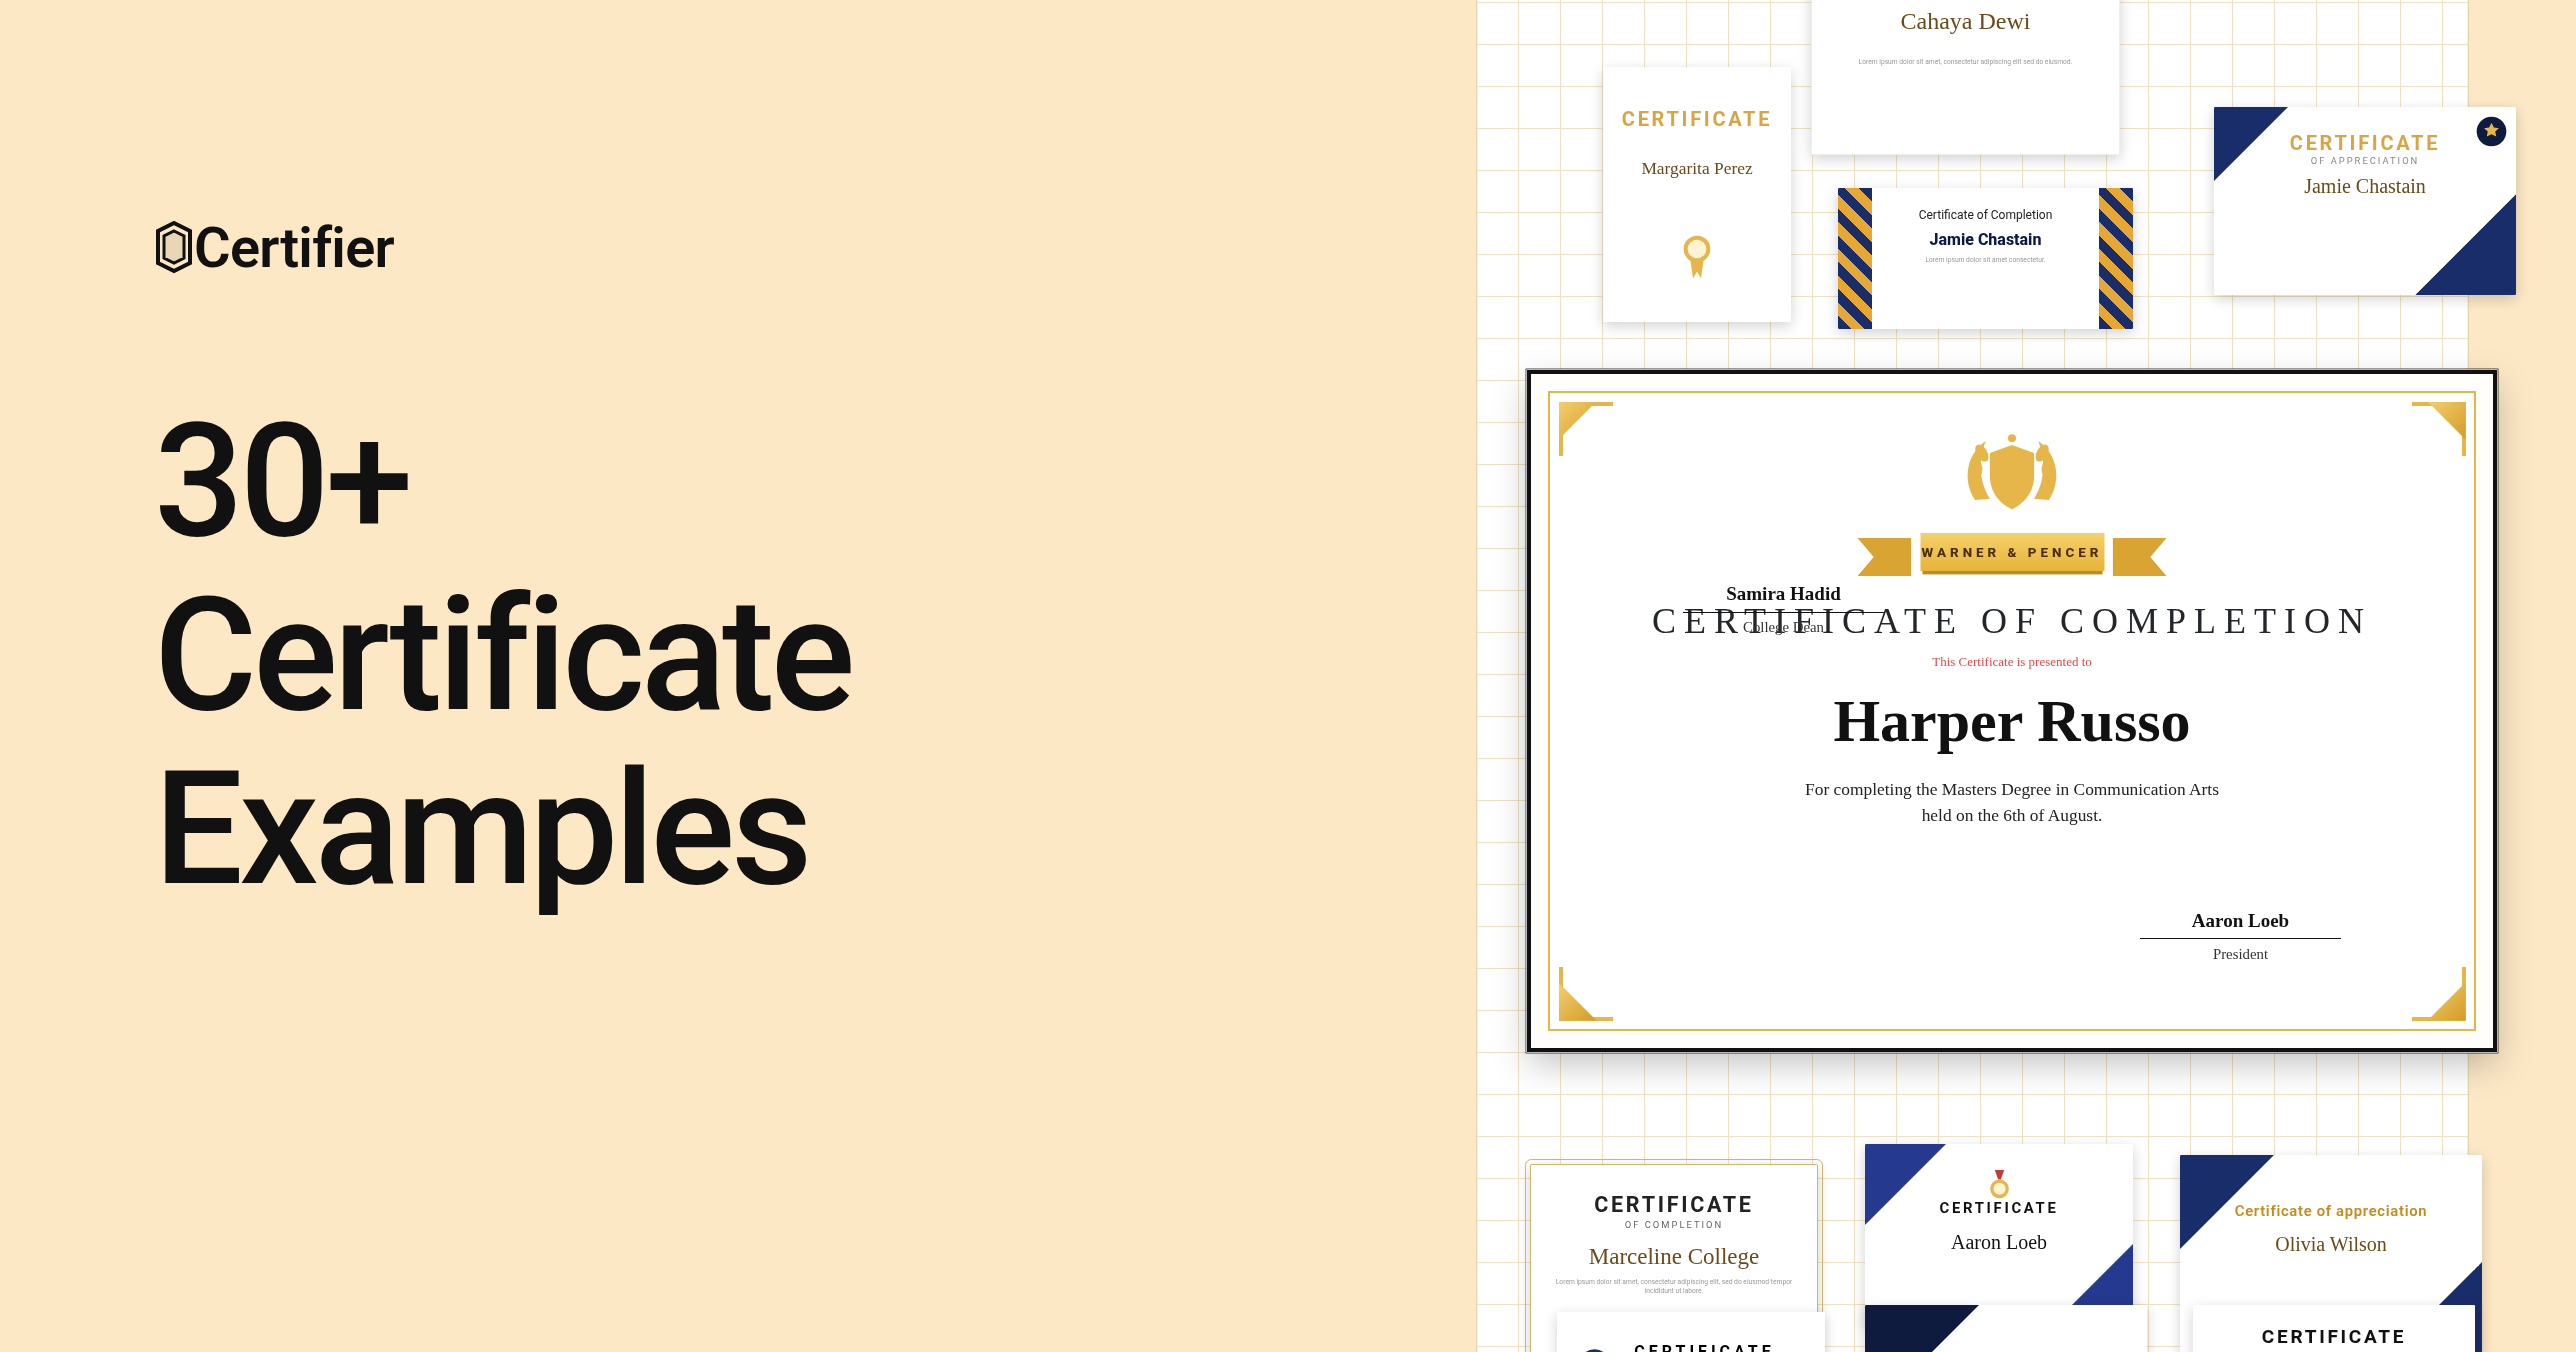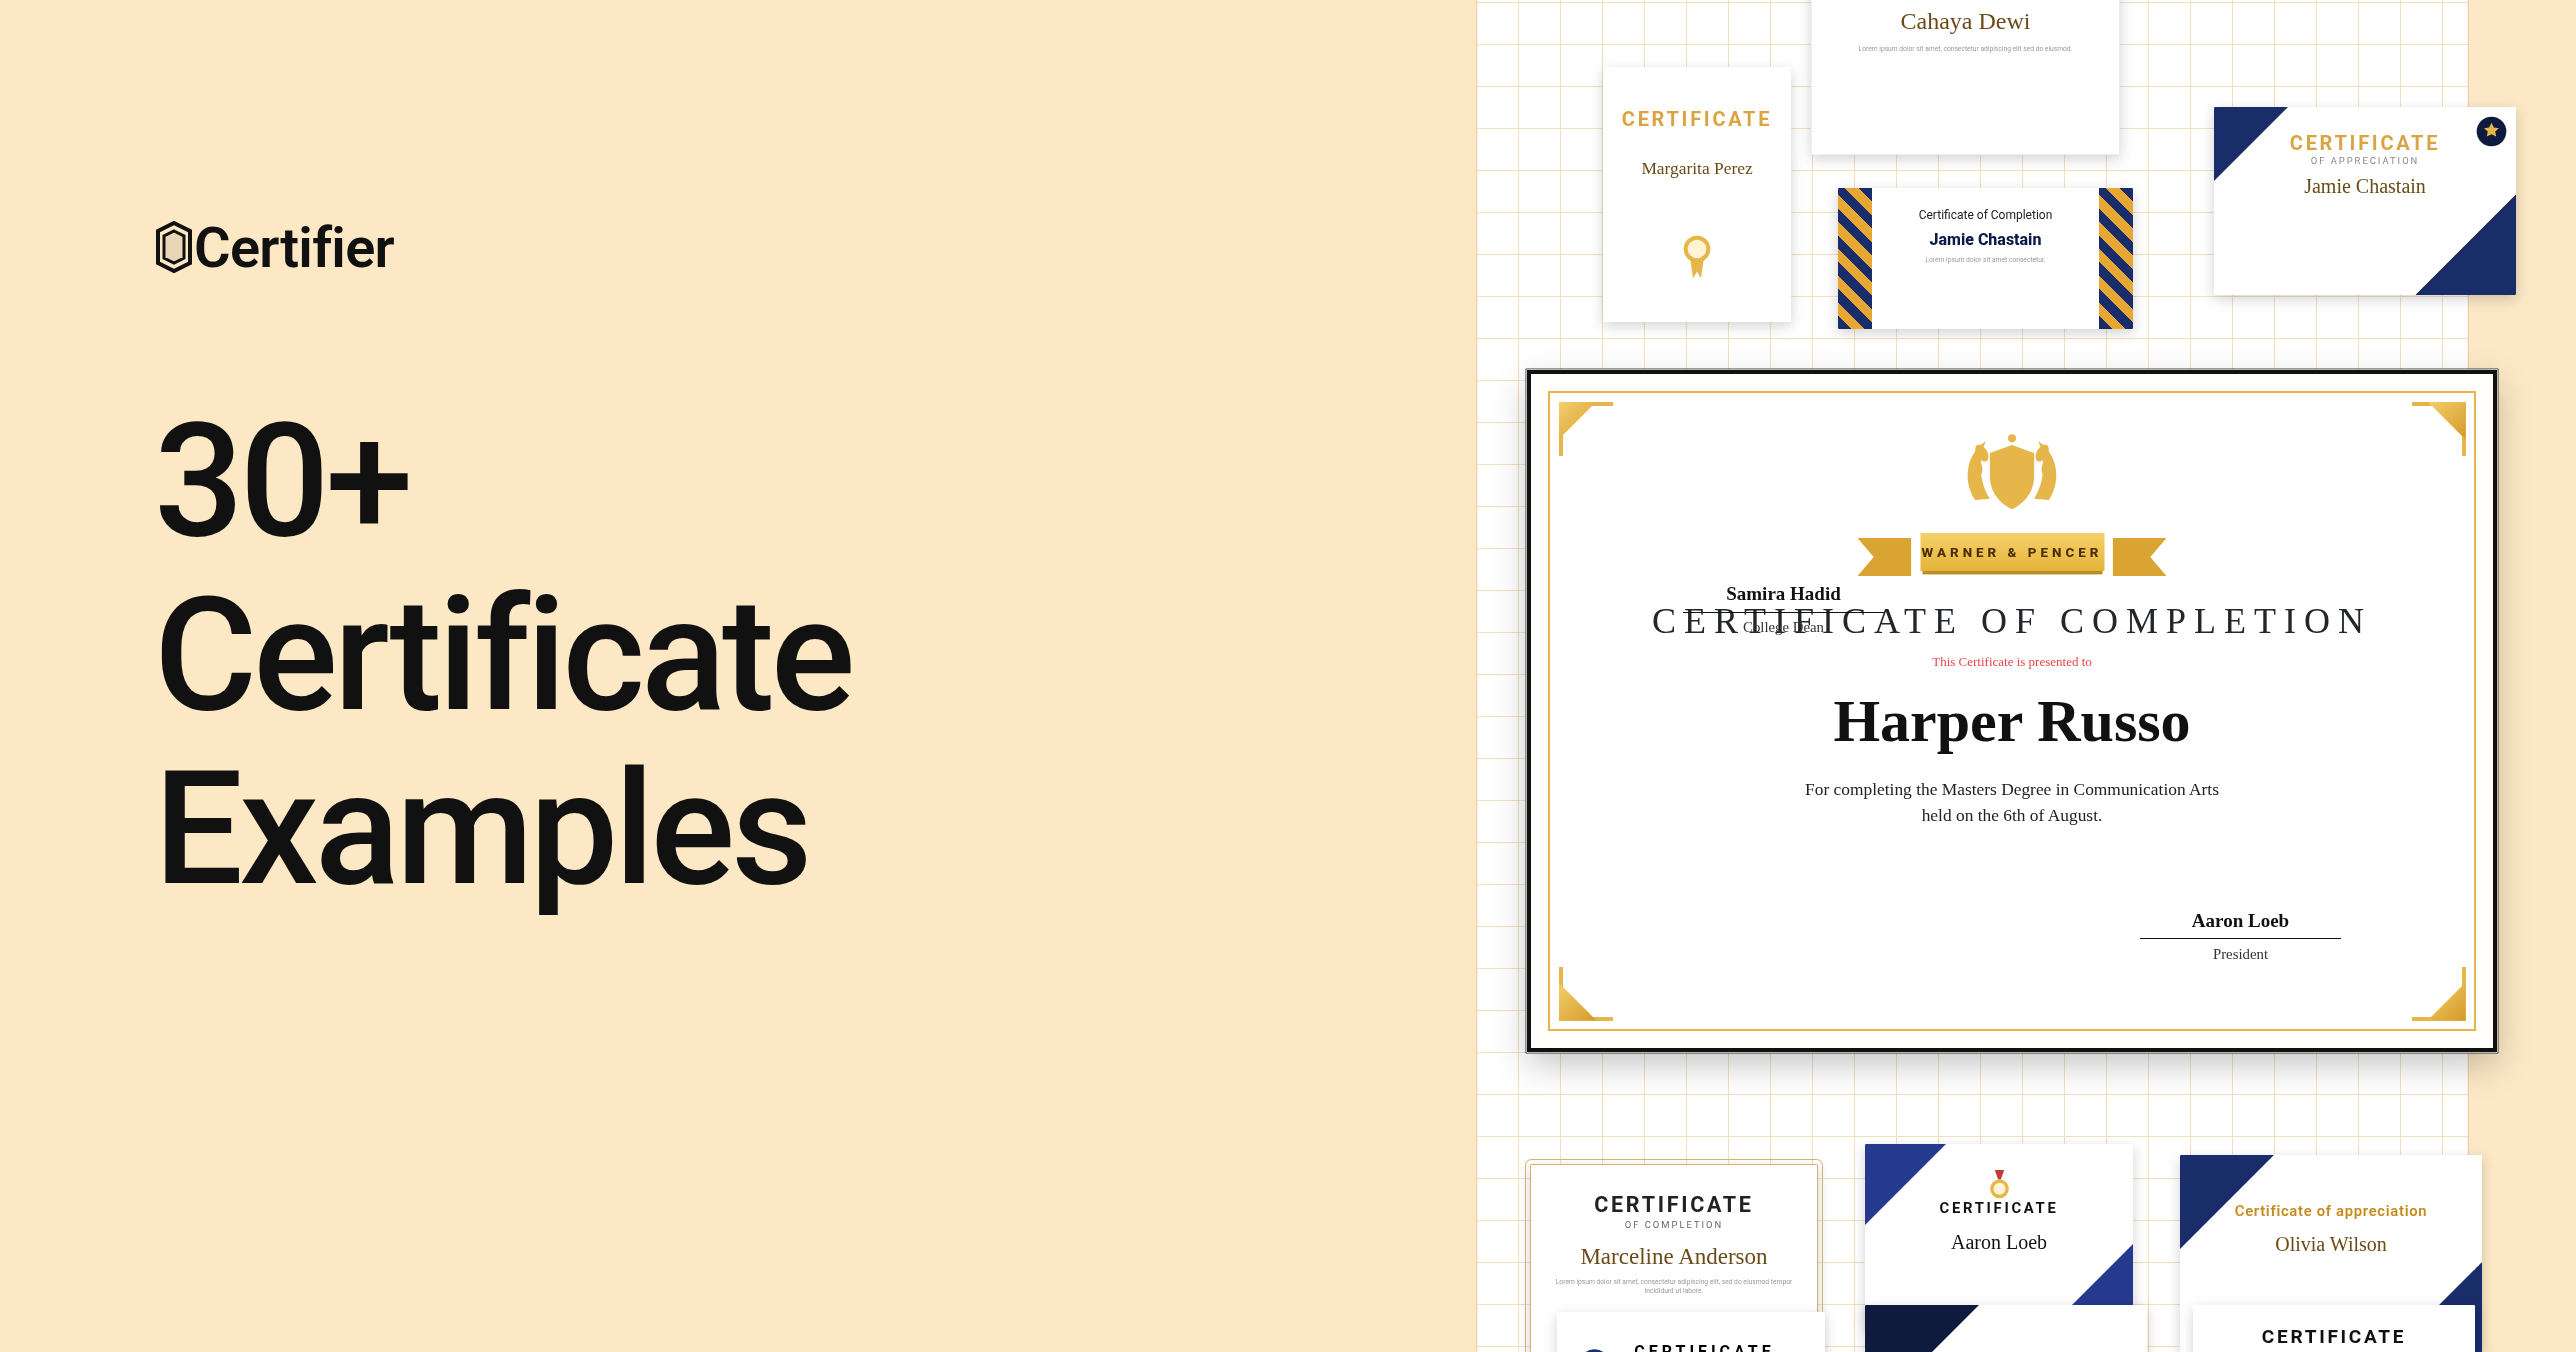--- a/index.html
+++ b/index.html
@@ -302,21 +302,21 @@
     <svg width="38" height="48" viewBox="0 0 56 72">
         <circle cx="28" cy="24" r="20" fill="#e6b64a"></circle>
         <circle cx="28" cy="24" r="14" fill="#fff3d6"></circle>
         <path d="M18 40 L22 68 L28 58 L34 68 L38 40 Z" fill="#e6b64a"></path>
       </svg>
   </span>
 </div>
 
 <div class="thumb t-top-center">
   <div class="t-name">Cahaya Dewi</div>
-  <div class="t-body" style="margin-top:10px">Lorem ipsum dolor sit amet, consectetur adipiscing elit sed do eiusmod.</div>
+  <div class="t-body" style="margin-top:23px">Lorem ipsum dolor sit amet, consectetur adipiscing elit sed do eiusmod.</div>
 </div>
 
 <div class="thumb t2">
   <div class="t-sub">Certificate of Completion</div>
   <div class="t-name2">Jamie Chastain</div>
   <div class="t-body" style="margin-top:6.7px">Lorem ipsum dolor sit amet consectetur.</div>
 </div>
 
 <div class="thumb t3">
   <span class="tri" style="top:0;left:0;width:74px;height:74px;background:#1a2d6b;clip-path:polygon(0 0,100% 0,0 100%)"></span>
@@ -382,21 +382,21 @@
   <div class="sig right">
     <div class="sig-name">Aaron Loeb</div>
     <div class="line"></div>
     <div class="sig-role">President</div>
   </div>
 </div>
 
 <div class="thumb b1">
   <div class="t-title">CERTIFICATE</div>
   <div class="t-sub">OF COMPLETION</div>
-  <div class="t-name">Marceline Anderson</div>
+  <div class="t-name">Marceline College</div>
   <div class="t-body">Lorem ipsum dolor sit amet, consectetur adipiscing elit, sed do eiusmod tempor incididunt ut labore.</div>
   <span class="seal">
     <svg width="29.5" height="39" viewBox="0 0 56 72">
         <circle cx="28" cy="24" r="20" fill="#e6b64a"></circle>
         <circle cx="28" cy="24" r="13" fill="#fff3d6"></circle>
         <path d="M18 40 L22 68 L28 58 L34 68 L38 40 Z" fill="#e6b64a"></path>
       </svg>
   </span>
 </div>
 

